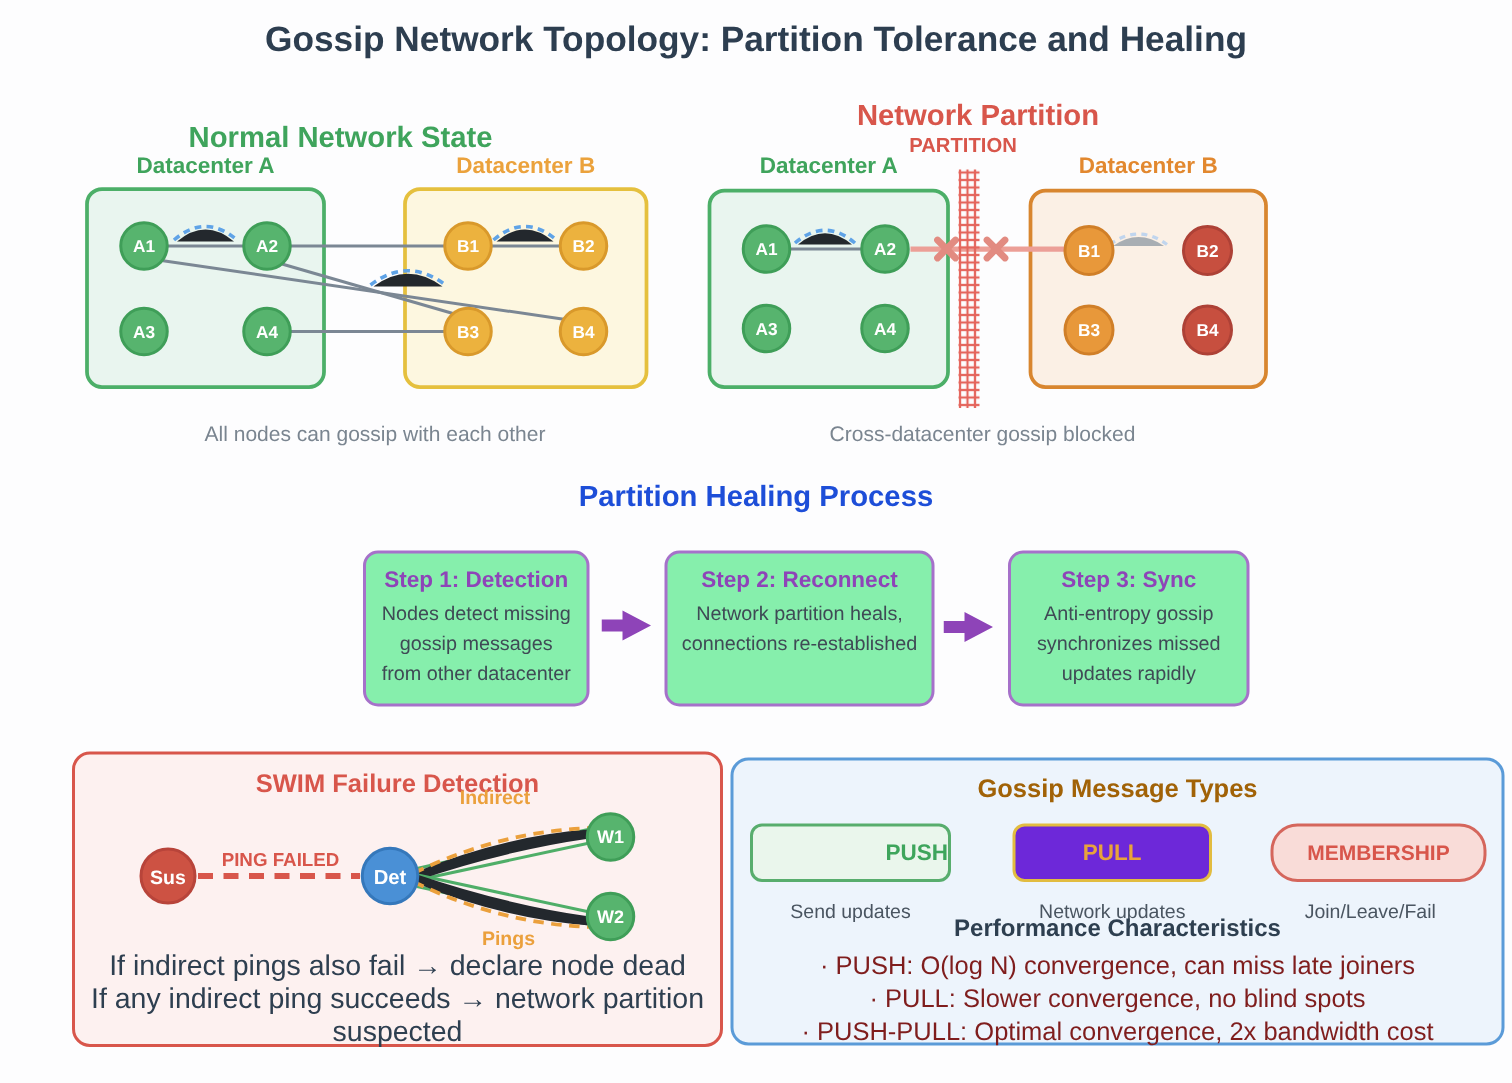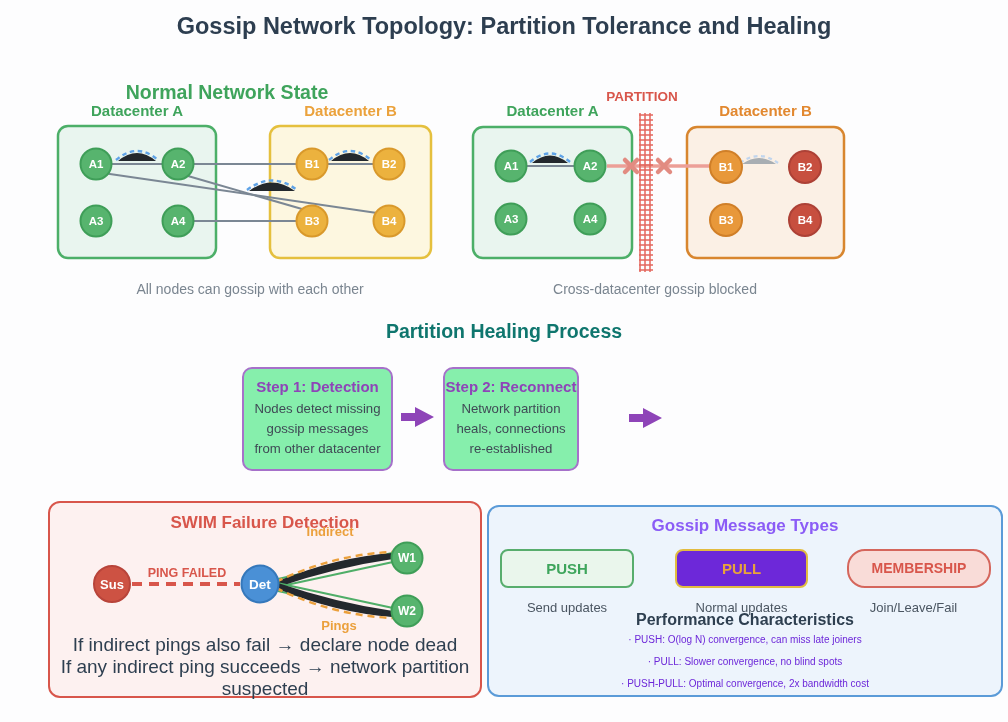--- a/index.html
+++ b/index.html
@@ -11,21 +11,21 @@
   .abs { position:absolute; }
   .ctr { text-align:center; }
   .title { font-size:23.5px; font-weight:700; color:#2d3e50; }
   .sec-h { font-size:19.5px; font-weight:700; }
   .dc-label { font-size:15px; font-weight:700; }
   .caption { font-size:14px; color:#7a8590; }
   .green { color:#3fa45c; }
   .orange { color:#eba23c; }
   .orange2 { color:#e2882f; }
   .red { color:#d8564b; }
-  .purple-h { font-size:19.5px; font-weight:700; color:#0f766e; }
+  .purple-h { font-size:19.5px; font-weight:700; color:#1d4ed8; }
   .step-box {
     position:absolute; background:#86efac; border:2px solid #a671ca;
     border-radius:10px; text-align:center;
   }
   .step-title { margin-top:9px; font-size:15px; font-weight:700; color:#8e44b8; }
   .step-body { margin-top:4px; padding:0 9px; font-size:13.2px; line-height:1.5; color:#3f4a55; }
   .swim-box {
     position:absolute; left:48px; top:501px; width:434px; height:197px;
     background:#fdf1f0; border:2.5px solid #d8564b; border-radius:12px;
   }
@@ -37,21 +37,21 @@
   .tiny-label { position:absolute; text-align:center; font-size:13px; font-weight:700; color:#eba03c; }
   .ping-failed { position:absolute; text-align:center; font-size:12.5px; font-weight:700; color:#d8564b; }
   .swim-rule { position:absolute; left:0; width:100%; text-align:center; font-size:19px; color:#2e3f50; }
   .pill { position:absolute; height:39px; border-radius:8px; border:2px solid; text-align:center;
           font-size:15px; font-weight:700; line-height:35px; }
   .pill-push { background:#eaf6ec; border-color:#58ad6d; color:#3ea55c; }
   .pill-pull { background:#6d28d9; border-color:#e2bc40; color:#e8a33b; }
   .pill-mem  { background:#f9dcd8; border-color:#d5665c; color:#d8564b; font-size:14px; }
   .pill-desc { position:absolute; text-align:center; font-size:13px; color:#4a5561; }
   .perf-title { position:absolute; left:0; width:100%; text-align:center; font-size:16px; font-weight:700; color:#2e3f50; }
-  .perf-line { position:absolute; left:0; width:100%; text-align:center; font-size:10px; color:#6d28d9; }
+  .perf-line { position:absolute; left:0; width:100%; text-align:center; font-size:17px; color:#7f1d1d; }
   svg text { font-family:"Liberation Sans", sans-serif; font-weight:700; fill:#ffffff; text-anchor:middle; }
 </style>
 </head>
 <body>
 
 <div id="app">
 
   <div class="abs ctr title" style="left:0; top:13; width:1008px; top:13px;">Gossip Network Topology: Partition Tolerance and Healing</div>
 
   <div class="abs ctr sec-h green" style="left:57px; top:81px; width:340px;">Normal Network State</div>
@@ -97,20 +97,21 @@
       <circle cx="312" cy="221" r="15.5" fill="#ecb23e" stroke="#d9992b" stroke-width="2"></circle>
       <circle cx="389" cy="221" r="15.5" fill="#ecb23e" stroke="#d9992b" stroke-width="2"></circle>
       <text x="312" y="168" font-size="11.5">B1</text>
       <text x="389" y="168" font-size="11.5">B2</text>
       <text x="312" y="225" font-size="11.5">B3</text>
       <text x="389" y="225" font-size="11.5">B4</text>
     </g>
   </svg>
   <div class="abs ctr caption" style="left:40px; top:281px; width:420px;">All nodes can gossip with each other</div>
 
+  <div class="abs ctr sec-h red" style="left:542px; top:66px; width:220px;">Network Partition</div>
   <div class="abs ctr red" style="left:542px; top:89px; width:200px; font-size:13.5px; font-weight:700;">PARTITION</div>
   <div class="abs ctr dc-label green" style="left:473px; top:102px; width:159px;">Datacenter A</div>
   <div class="abs ctr dc-label orange2" style="left:687px; top:102px; width:157px;">Datacenter B</div>
 
   <svg class="abs" style="left:460px; top:110px;" width="420" height="165" viewBox="460 110 420 165">
     <defs>
       <pattern id="net" width="5" height="5" patternUnits="userSpaceOnUse">
         <rect x="0" y="0" width="5" height="5" fill="none" stroke="#e4655c" stroke-width="1.5"></rect>
       </pattern>
     </defs>
@@ -166,27 +167,31 @@
 
   <div class="abs ctr purple-h" style="left:254px; top:320px; width:500px;">Partition Healing Process</div>
 
   <div class="step-box" style="left:242px; top:367px; width:151px; height:104px;">
     <div class="step-title">Step 1: Detection</div>
     <div class="step-body">Nodes detect missing gossip messages from other datacenter</div>
   </div>
   <svg class="abs" style="left:401px; top:406px;" width="34" height="22" viewBox="0 0 34 22">
     <polygon points="0,7 14,7 14,1 33,11 14,21 14,15 0,15" fill="#8e44b8"></polygon>
   </svg>
-  <div class="step-box" style="left:443px; top:367px; width:136px; height:104px;">
+  <div class="step-box" style="left:443px; top:367px; width:180px; height:104px;">
     <div class="step-title">Step 2: Reconnect</div>
     <div class="step-body">Network partition heals, connections re-established</div>
   </div>
   <svg class="abs" style="left:629px; top:407px;" width="34" height="22" viewBox="0 0 34 22">
     <polygon points="0,7 14,7 14,1 33,11 14,21 14,15 0,15" fill="#8e44b8"></polygon>
   </svg>
+  <div class="step-box" style="left:672px; top:367px; width:161px; height:104px;">
+    <div class="step-title">Step 3: Sync</div>
+    <div class="step-body">Anti-entropy gossip synchronizes missed updates rapidly</div>
+  </div>
 
   <div class="swim-box">
     <div class="box-title red" style="top:10px;">SWIM Failure Detection</div>
     <div class="tiny-label" style="left:248px; top:21px; width:64px;">Indirect</div>
 
     <svg class="abs" style="left:0; top:17px;" width="434" height="120" viewBox="48 518 434 120">
 
       <line x1="130" y1="582" x2="238" y2="582" stroke="#d8564b" stroke-width="4" stroke-dasharray="10 7"></line>
 
       <g>
@@ -213,28 +218,28 @@
       <text x="405" y="613" font-size="12">W2</text>
     </svg>
 
     <div class="ping-failed" style="left:91px; top:63px; width:92px;">PING FAILED</div>
     <div class="tiny-label" style="left:257px; top:115px; width:64px;">Pings</div>
     <div class="swim-rule" style="top:131px;">If indirect pings also fail → declare node dead</div>
     <div class="swim-rule" style="top:153px;">If any indirect ping succeeds → network partition suspected</div>
   </div>
 
   <div class="gossip-box">
-    <div class="box-title" style="top:9px; color:#8b5cf6;">Gossip Message Types</div>
-
-    <div class="pill pill-push" style="left:11px; top:42px; width:134px;">PUSH</div>
+    <div class="box-title" style="top:9px; color:#a16207;">Gossip Message Types</div>
+
+    <div class="pill pill-push" style="left:11px; top:42px; width:134px;text-align:right;">PUSH</div>
     <div class="pill pill-pull" style="left:186px; top:42px; width:133px;">PULL</div>
     <div class="pill pill-mem" style="left:358px; top:42px; width:144px;border-radius:18px;">MEMBERSHIP</div>
 
     <div class="pill-desc" style="left:11px; top:93px; width:134px;">Send updates</div>
-    <div class="pill-desc" style="left:186px; top:93px; width:133px;">Normal updates</div>
+    <div class="pill-desc" style="left:186px; top:93px; width:133px;">Network updates</div>
     <div class="pill-desc" style="left:358px; top:93px; width:133px;">Join/Leave/Fail</div>
 
     <div class="perf-title" style="top:104px;">Performance Characteristics</div>
     <div class="perf-line" style="top:127px;">· PUSH: O(log N) convergence, can miss late joiners</div>
     <div class="perf-line" style="top:149px;">· PULL: Slower convergence, no blind spots</div>
     <div class="perf-line" style="top:171px;">· PUSH-PULL: Optimal convergence, 2x bandwidth cost</div>
   </div>
 
 </div>
 

